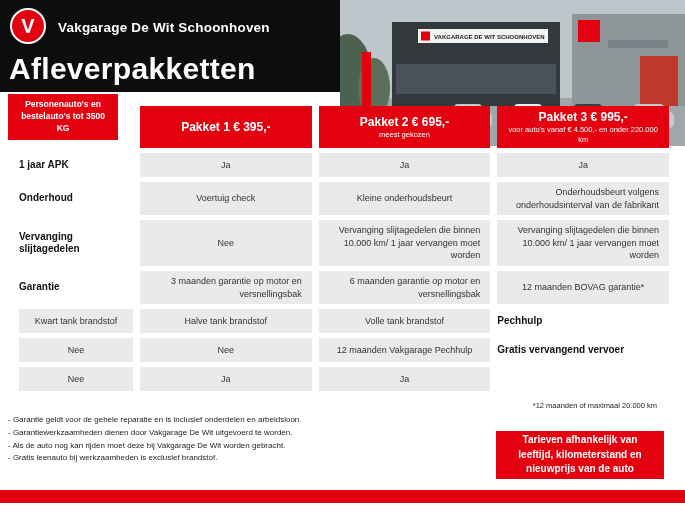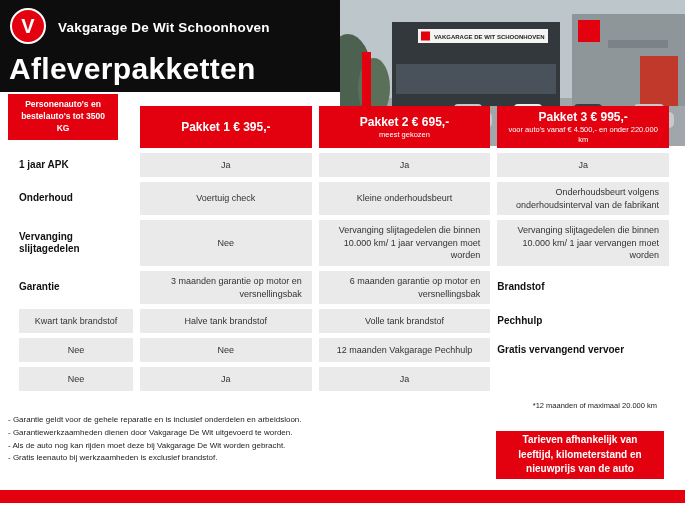--- a/index.html
+++ b/index.html
@@ -141,22 +141,22 @@
     <div class="cell">Onderhoudsbeurt volgens onderhoudsinterval van de fabrikant</div>
 
     <div class="rlabel">Vervanging slijtagedelen</div>
     <div class="cell">Nee</div>
     <div class="cell">Vervanging slijtagedelen die binnen 10.000 km/ 1 jaar vervangen moet worden</div>
     <div class="cell">Vervanging slijtagedelen die binnen 10.000 km/ 1 jaar vervangen moet worden</div>
 
     <div class="rlabel">Garantie</div>
     <div class="cell">3 maanden garantie op motor en versnellingsbak</div>
     <div class="cell">6 maanden garantie op motor en versnellingsbak</div>
+    <div class="cell">12 maanden BOVAG garantie*</div>
 
-    <div class="rlabel">Brandstof</div>
     <div class="cell">Kwart tank brandstof</div>
     <div class="cell">Halve tank brandstof</div>
     <div class="cell">Volle tank brandstof</div>
 
     <div class="rlabel">Pechhulp</div>
     <div class="cell">Nee</div>
     <div class="cell">Nee</div>
     <div class="cell">12 maanden Vakgarage Pechhulp</div>
 
     <div class="rlabel">Gratis vervangend vervoer</div>

